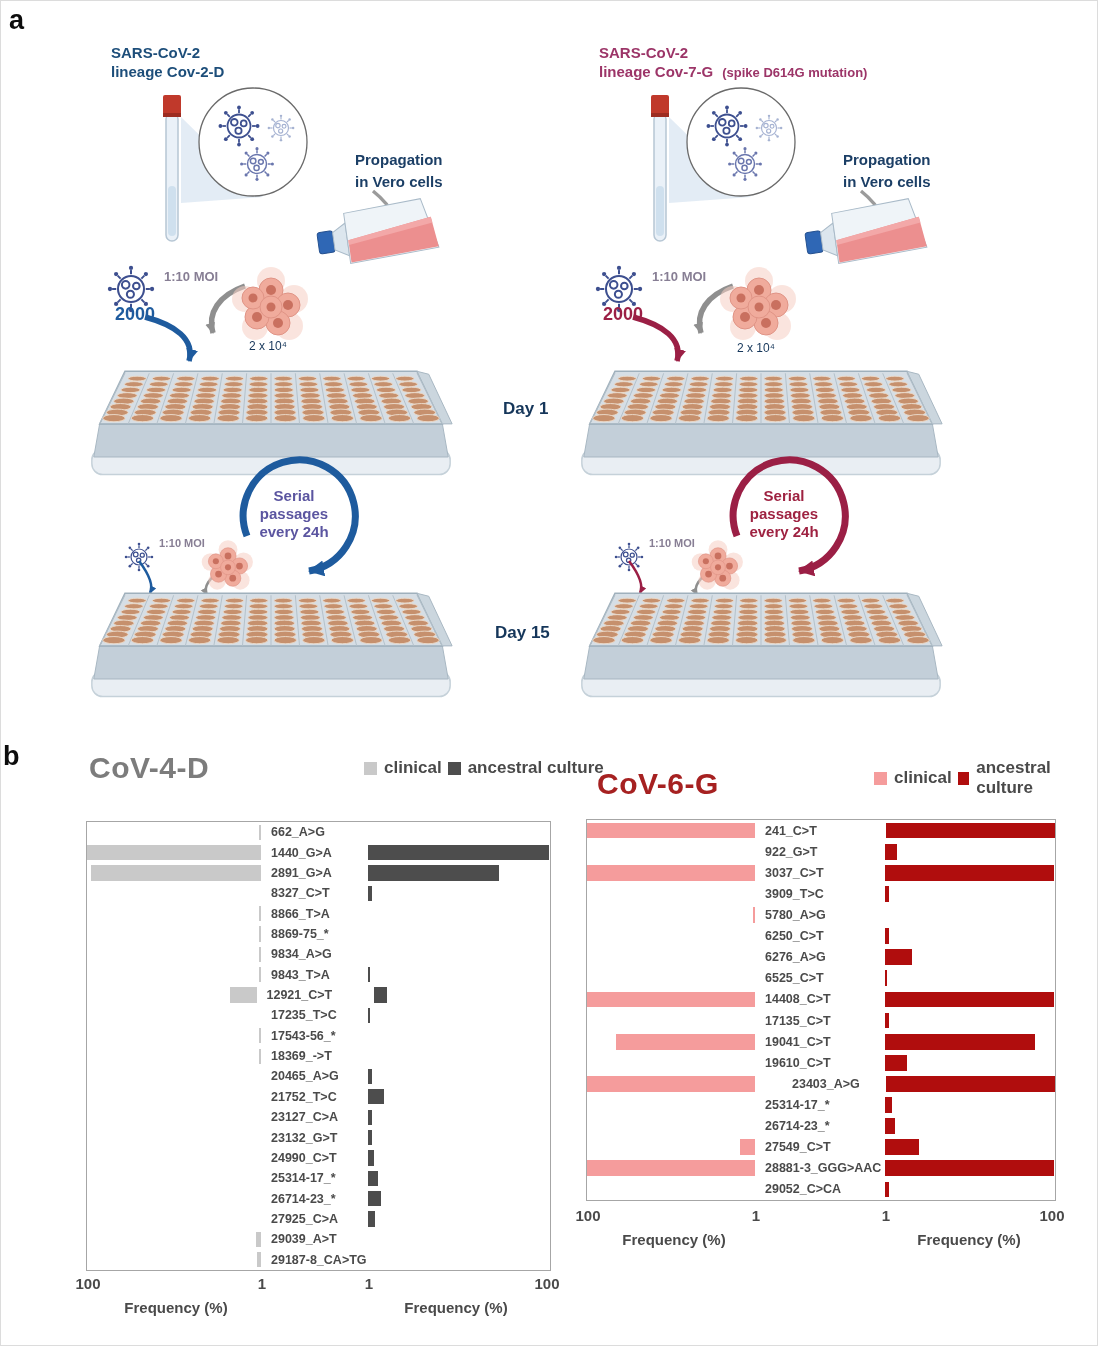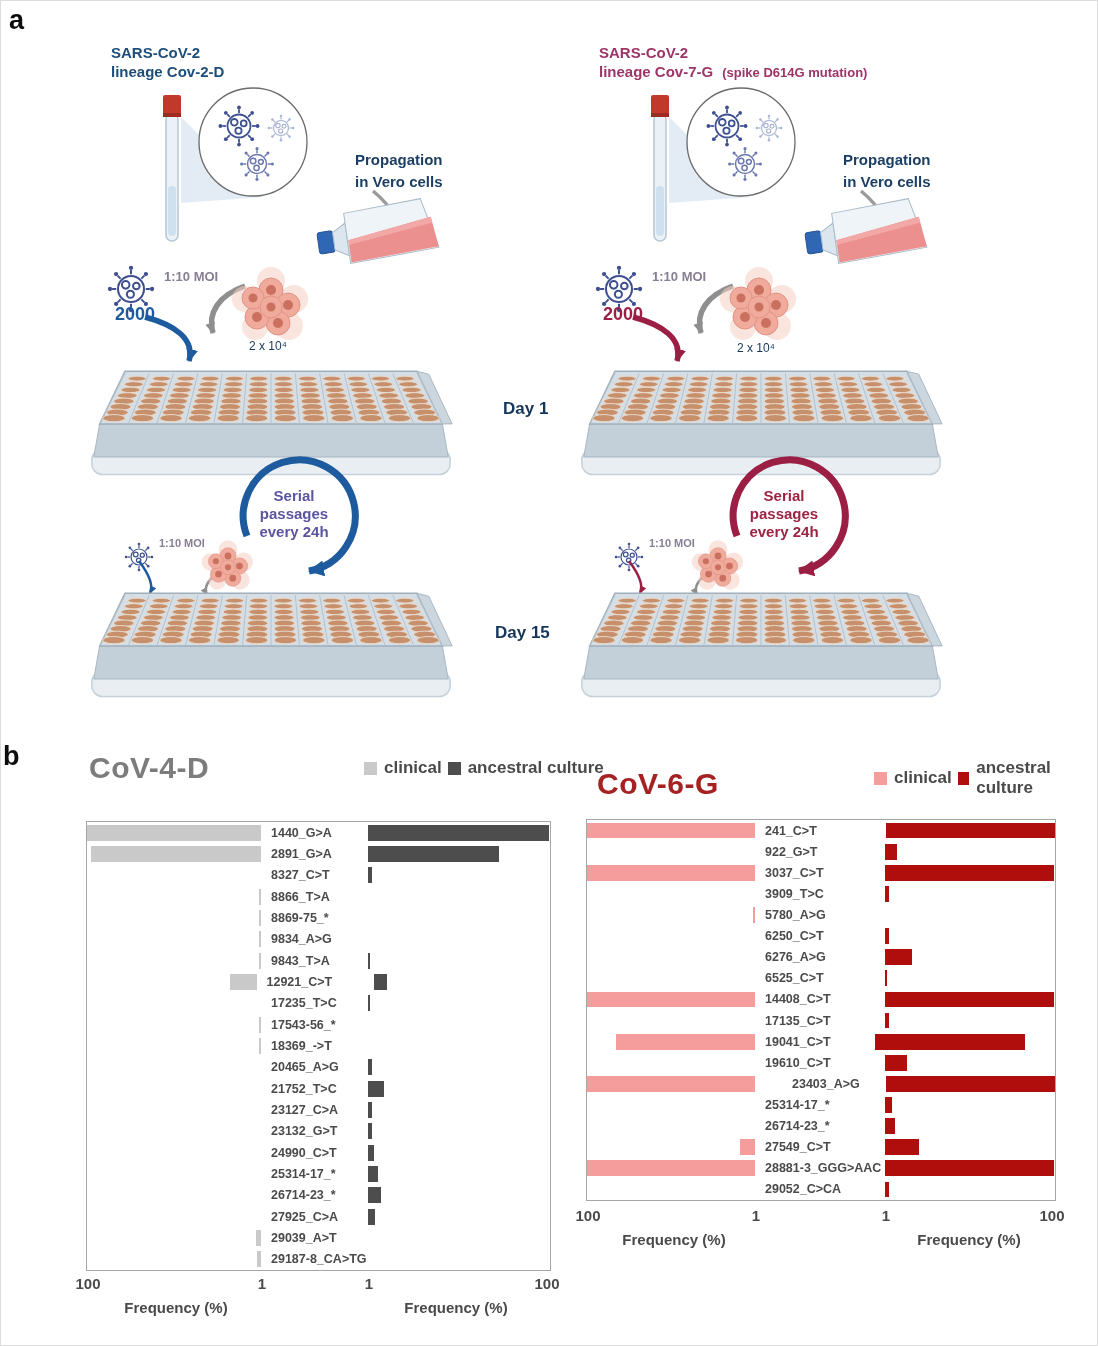--- a/index.html
+++ b/index.html
@@ -412,20 +412,27 @@
     </div>
     <div class="legend-row">
       <span class="swatch" style="background-color: rgb(77, 77, 77);"></span>
       <span class="legend-text">ancestral culture</span>
     </div>
   </div>
   <div class="chart-box" style="left:85px;top:820px;width:465px;height:450px">
     <div class="chart-rows">
         <div class="crow">
           <div class="cell lb" style="width: 174px;">
+            <div class="bar" style="width: 2px; background-color: rgb(201, 201, 201);"></div>
+          </div>
+          <div class="cell lab" style="width: 107px;">662_A&gt;G</div>
+          <div class="cell rb" style="width: 181px;"></div>
+        </div>
+        <div class="crow">
+          <div class="cell lb" style="width: 174px;">
             <div class="bar" style="width: 174px; background-color: rgb(201, 201, 201);"></div>
           </div>
           <div class="cell lab" style="width: 107px;">1440_G&gt;A</div>
           <div class="cell rb" style="width: 181px;">
             <div class="bar" style="width: 181px; background-color: rgb(77, 77, 77);"></div>
           </div>
         </div>
         <div class="crow">
           <div class="cell lb" style="width: 174px;">
             <div class="bar" style="width: 170px; background-color: rgb(201, 201, 201);"></div>
@@ -669,21 +676,21 @@
           <div class="cell lb" style="width: 168px;"></div>
           <div class="cell lab" style="width: 130px;">17135_C&gt;T</div>
           <div class="cell rb" style="width: 169px;">
             <div class="bar" style="width: 3.5px; background-color: rgb(176, 13, 13);"></div>
           </div>
         </div>
         <div class="crow">
           <div class="cell lb" style="width: 168px;">
             <div class="bar" style="width: 138.9px; background-color: rgb(245, 156, 156);"></div>
           </div>
-          <div class="cell lab" style="width: 120px;">19041_C&gt;T</div>
+          <div class="cell lab" style="width: 130px;">19041_C&gt;T</div>
           <div class="cell rb" style="width: 169px;">
             <div class="bar" style="width: 150.3px; background-color: rgb(176, 13, 13);"></div>
           </div>
         </div>
         <div class="crow">
           <div class="cell lb" style="width: 168px;"></div>
           <div class="cell lab" style="width: 130px;">19610_C&gt;T</div>
           <div class="cell rb" style="width: 169px;">
             <div class="bar" style="width: 21.6px; background-color: rgb(176, 13, 13);"></div>
           </div>

